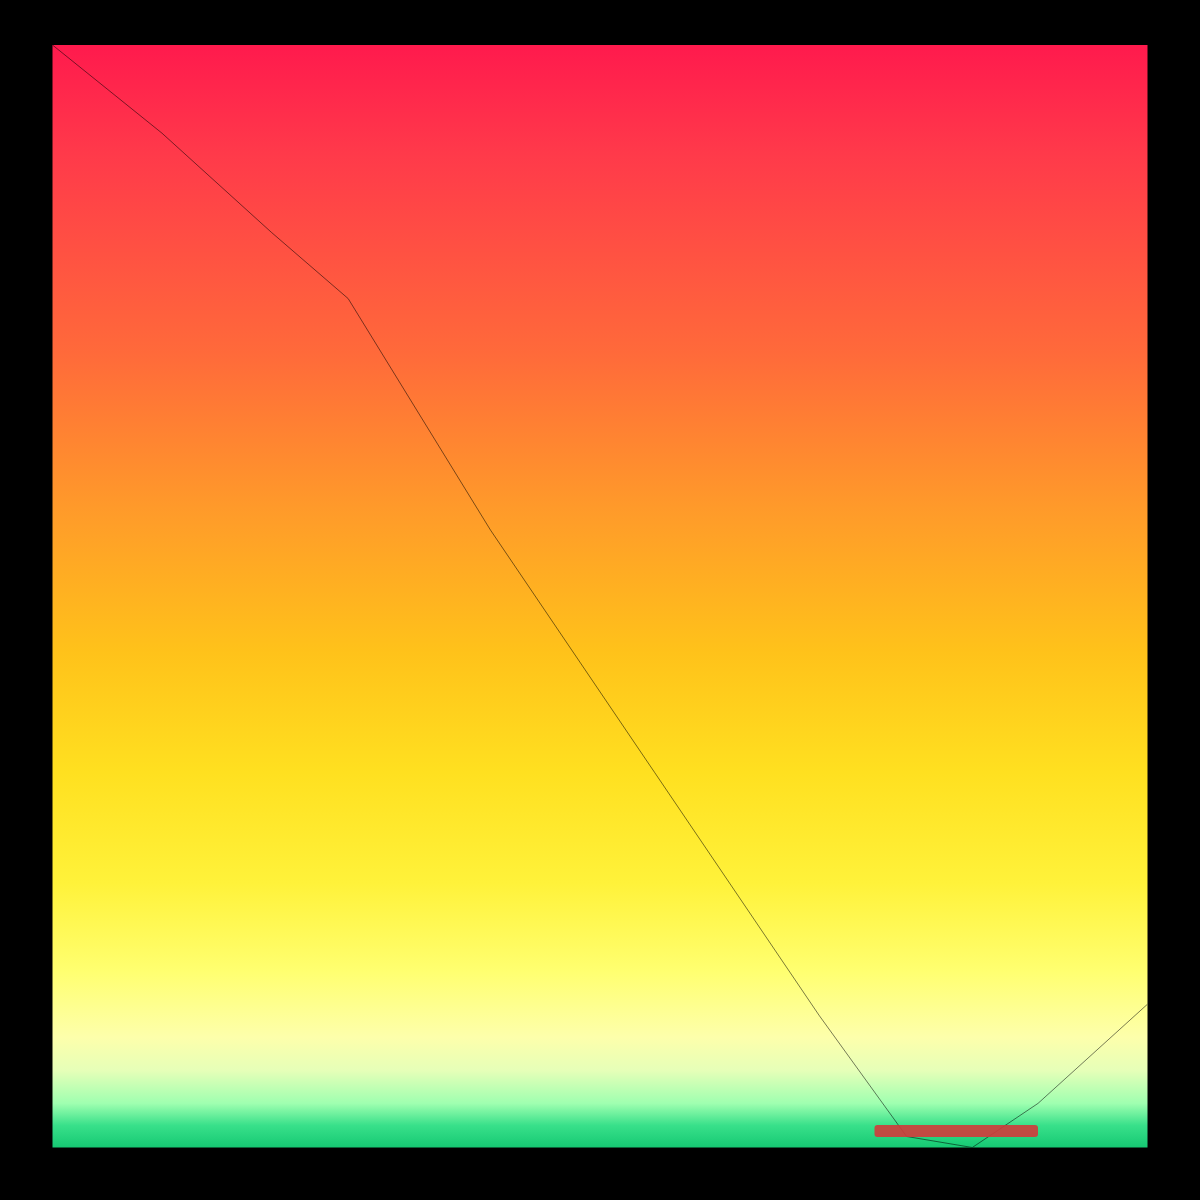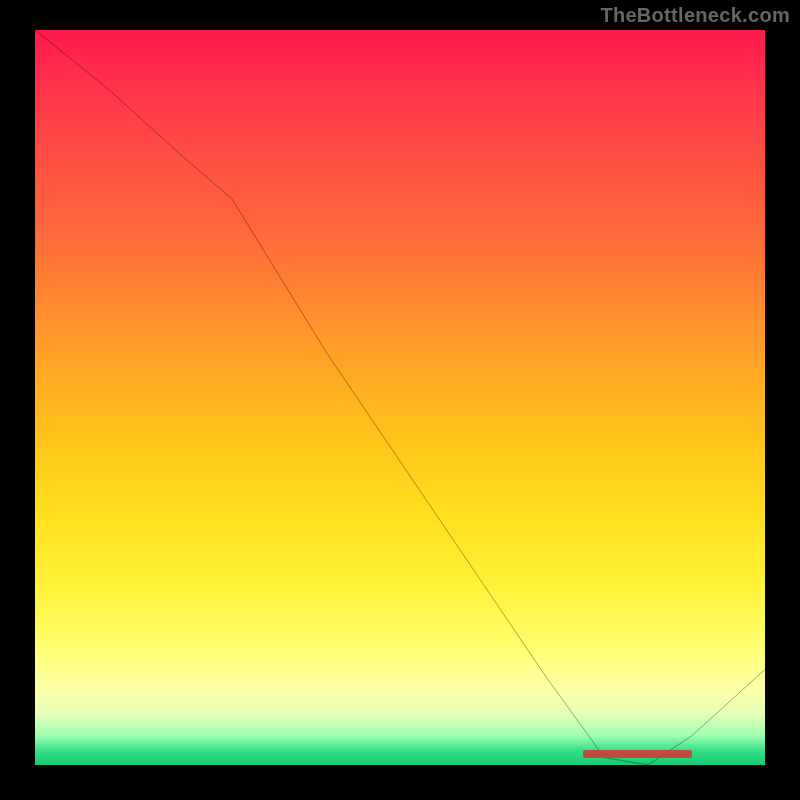--- a/index.html
+++ b/index.html
@@ -61,21 +61,20 @@
     position: absolute;
     background: #d23b3b;
     opacity: 0.9;
     border-radius: 2px;
   }
 </style>
 </head>
 <body>
 
 <div class="frame">
-  <div class="watermark">TheBottleneck.com</div>
 
   <div class="plot">
     <svg viewBox="0 0 100 100" preserveAspectRatio="none">
       <polyline id="curve" fill="none" stroke="#000" stroke-width="0.35" vector-effect="non-scaling-stroke" points="0.00,0.00 10.00,8.00 20.00,17.00 27.00,23.00 40.00,44.00 55.00,66.00 70.00,88.00 78.00,99.00 84.00,100.00 90.00,96.00 100.00,87.00"></polyline>
     </svg>
     <div id="ideal-band" class="ideal-band" style="left: 75%; width: 15%; top: 98%; height: 1%;"></div>
   </div>
 </div>
 
 </body></html>

